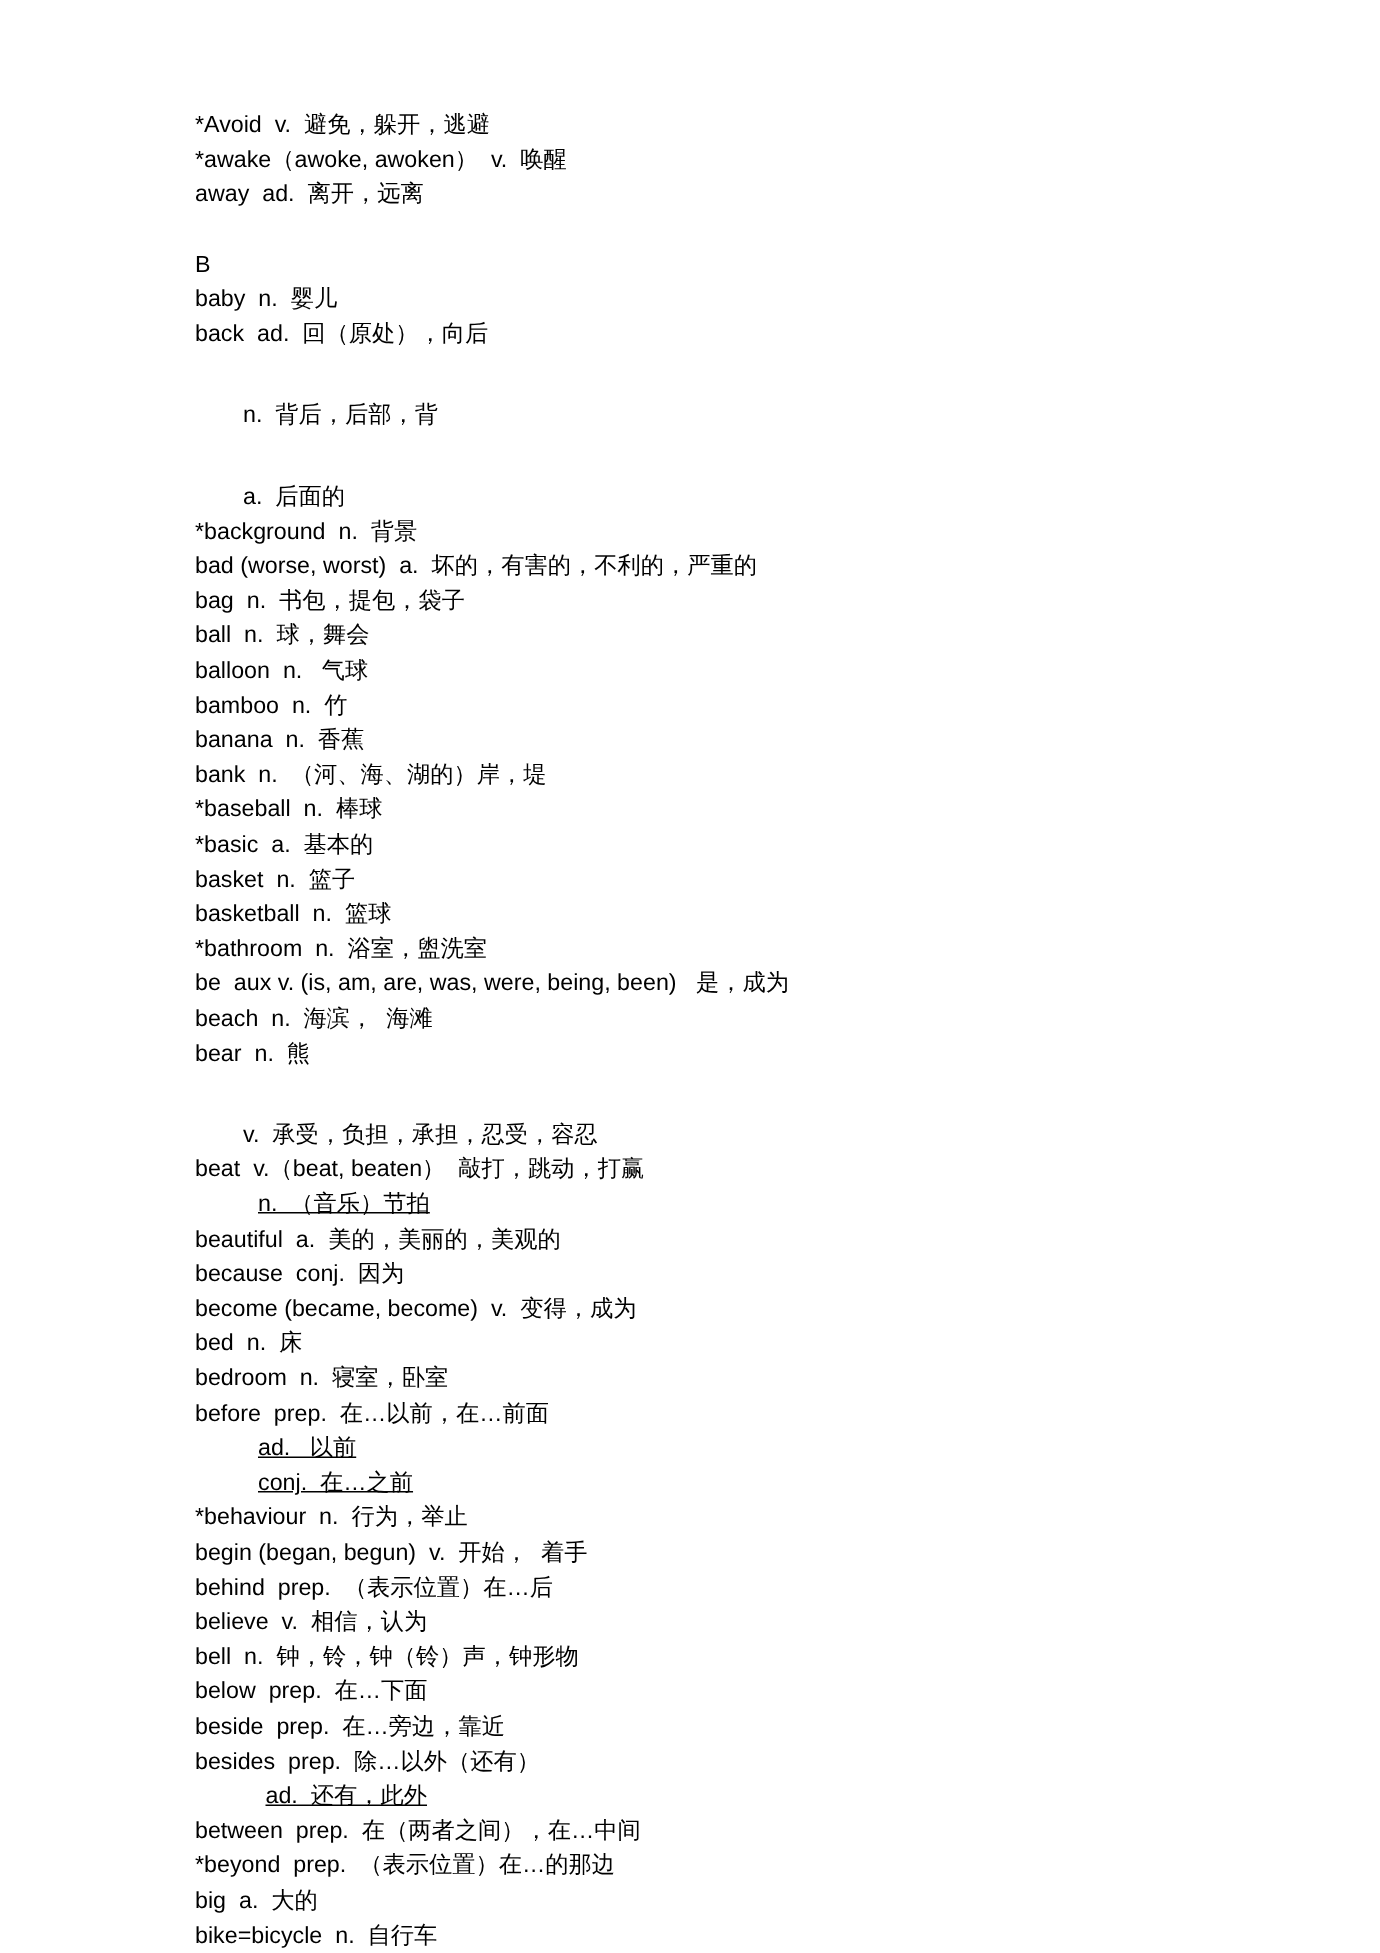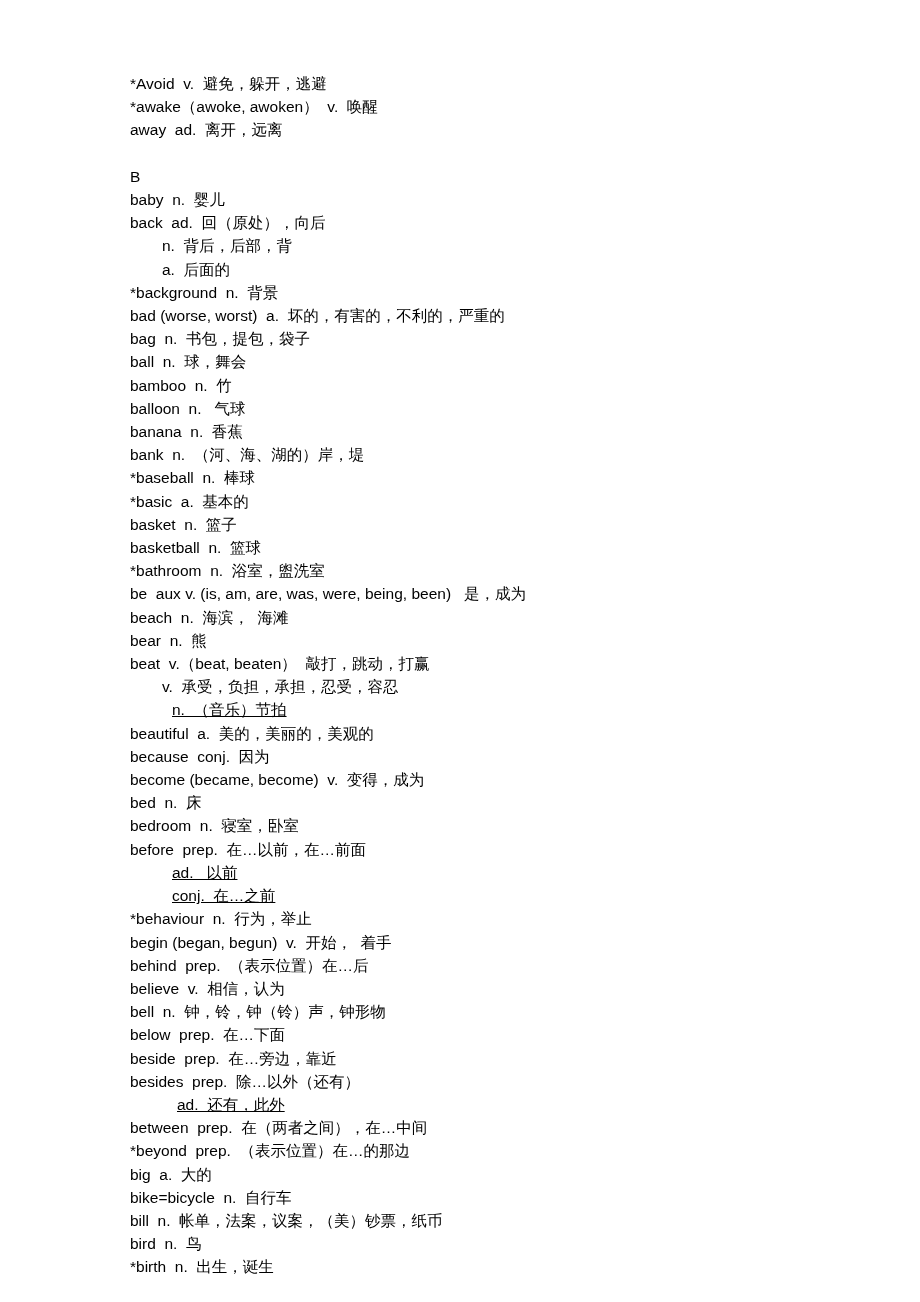--- a/index.html
+++ b/index.html
@@ -12,21 +12,21 @@
   .page {
     padding: 72px 0 40px 130px;
     width: 760px;
     font-size: 15.5px;
     line-height: 23.2px;
     color: #000;
   }
   .entry {
     white-space: pre;
   }
-  .indent-1 { padding-left: 32px; }
+  .indent-1 { padding-left: 32px; margin-top: 31px; }
   .indent-2 { padding-left: 42px; text-decoration: underline; }
   .indent-3 { padding-left: 47px; text-decoration: underline; }
   .section-break { height: 23.2px; }
 </style>
 </head>
 <body>
 
 <div class="page" id="page-root">
     <div class="entry">*Avoid  v.  避免，躲开，逃避</div>
     <div class="entry">*awake（awoke, awoken）  v.  唤醒</div>
@@ -34,34 +34,34 @@
     <div class="section-break"></div>
     <div class="entry">B</div>
     <div class="entry">baby  n.  婴儿</div>
     <div class="entry">back  ad.  回（原处），向后</div>
     <div class="entry indent-1">n.  背后，后部，背</div>
     <div class="entry indent-1">a.  后面的</div>
     <div class="entry">*background  n.  背景</div>
     <div class="entry">bad (worse, worst)  a.  坏的，有害的，不利的，严重的</div>
     <div class="entry">bag  n.  书包，提包，袋子</div>
     <div class="entry">ball  n.  球，舞会</div>
+    <div class="entry">balloon  n.   气球</div>
     <div class="entry">bamboo  n.  竹</div>
-    <div class="entry">balloon  n.   气球</div>
     <div class="entry">banana  n.  香蕉</div>
     <div class="entry">bank  n.  （河、海、湖的）岸，堤</div>
     <div class="entry">*baseball  n.  棒球</div>
     <div class="entry">*basic  a.  基本的</div>
     <div class="entry">basket  n.  篮子</div>
     <div class="entry">basketball  n.  篮球</div>
     <div class="entry">*bathroom  n.  浴室，盥洗室</div>
     <div class="entry">be  aux v. (is, am, are, was, were, being, been)   是，成为</div>
     <div class="entry">beach  n.  海滨，  海滩</div>
     <div class="entry">bear  n.  熊</div>
+    <div class="entry indent-1">v.  承受，负担，承担，忍受，容忍</div>
     <div class="entry">beat  v.（beat, beaten）  敲打，跳动，打赢</div>
-    <div class="entry indent-1">v.  承受，负担，承担，忍受，容忍</div>
     <div class="entry indent-2">n.  （音乐）节拍</div>
     <div class="entry">beautiful  a.  美的，美丽的，美观的</div>
     <div class="entry">because  conj.  因为</div>
     <div class="entry">become (became, become)  v.  变得，成为</div>
     <div class="entry">bed  n.  床</div>
     <div class="entry">bedroom  n.  寝室，卧室</div>
     <div class="entry">before  prep.  在…以前，在…前面</div>
     <div class="entry indent-2">ad.   以前</div>
     <div class="entry indent-2">conj.  在…之前</div>
     <div class="entry">*behaviour  n.  行为，举止</div>

